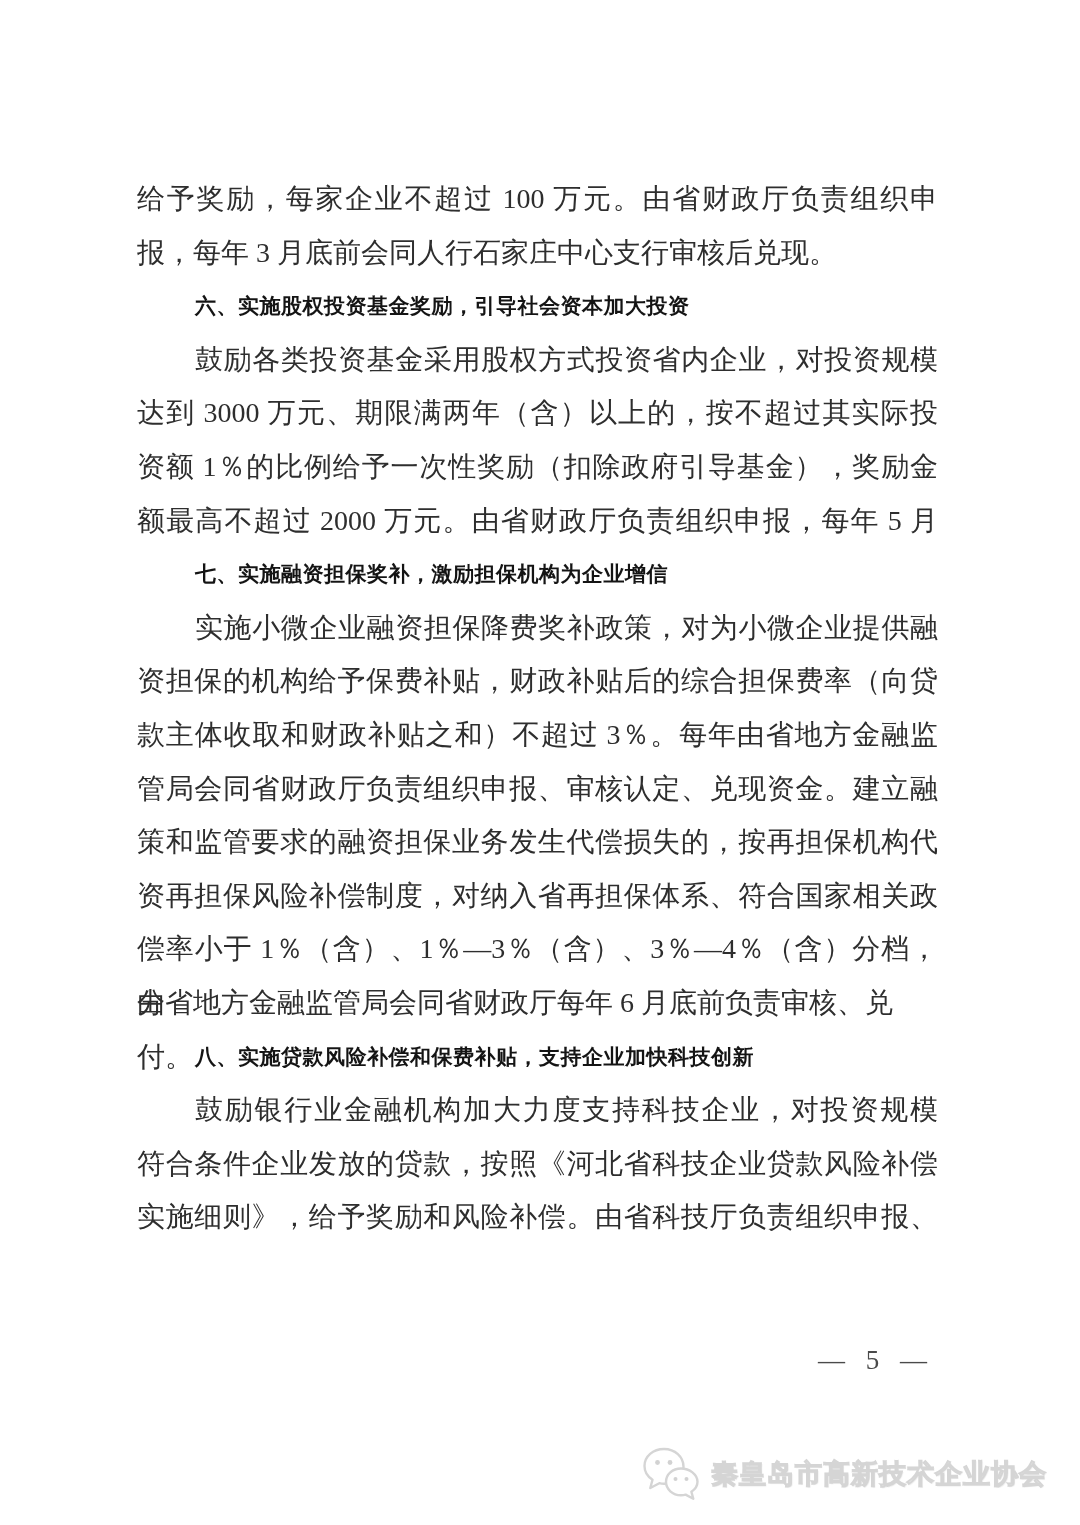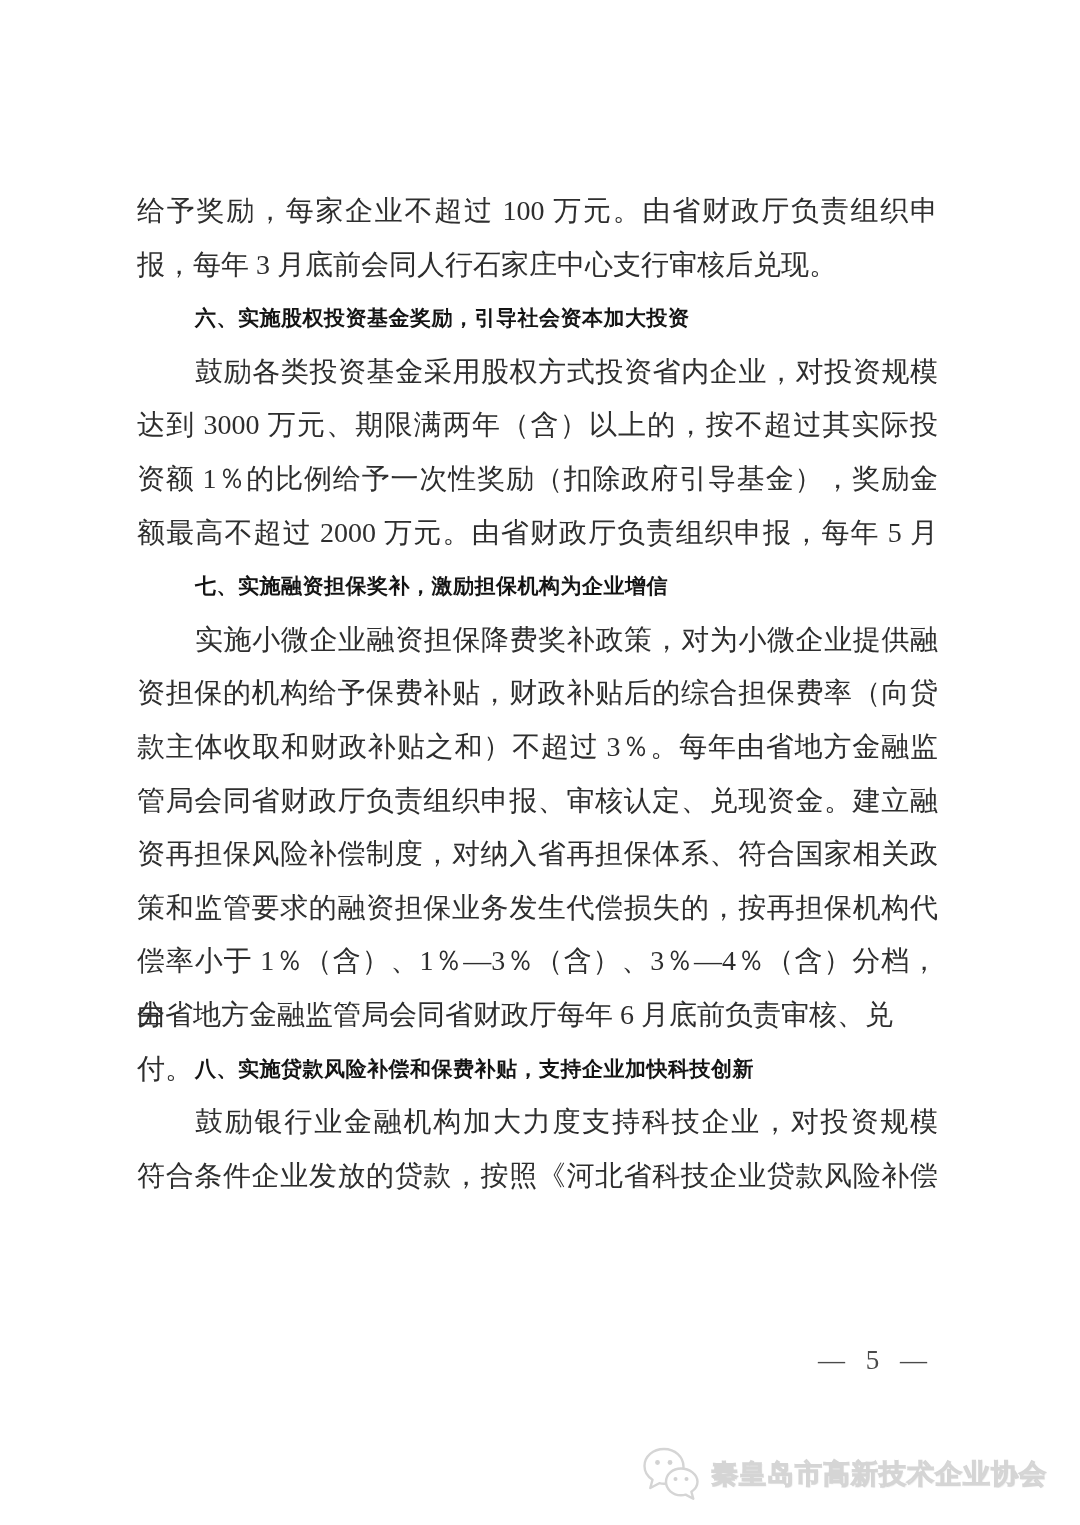--- a/index.html
+++ b/index.html
@@ -8,21 +8,21 @@
   .page {
     position:relative;
     width:1080px;
     height:1525px;
     background:#ffffff;
     overflow:hidden;
   }
   .doc {
     position:absolute;
     left:137px;
-    top:184px;
+    top:172px;
     width:801px;
   }
   .line {
     font-family:"Liberation Serif","DejaVu Serif",serif;
     font-size:28px;
     height:53.6px;
     line-height:53.6px;
     color:#2e2e2e;
   }
   .line.j {
@@ -79,27 +79,28 @@
       <div class="line heading indent">六、实施股权投资基金奖励，引导社会资本加大投资</div>
       <div class="line j indent">鼓励各类投资基金采用股权方式投资省内企业，对投资规模</div>
       <div class="line j">达到 3000 万元、期限满两年（含）以上的，按不超过其实际投</div>
       <div class="line j">资额 1％的比例给予一次性奖励（扣除政府引导基金），奖励金</div>
       <div class="line j">额最高不超过 2000 万元。由省财政厅负责组织申报，每年 5 月</div>
       <div class="line heading indent">七、实施融资担保奖补，激励担保机构为企业增信</div>
       <div class="line j indent">实施小微企业融资担保降费奖补政策，对为小微企业提供融</div>
       <div class="line j">资担保的机构给予保费补贴，财政补贴后的综合担保费率（向贷</div>
       <div class="line j">款主体收取和财政补贴之和）不超过 3％。每年由省地方金融监</div>
       <div class="line j">管局会同省财政厅负责组织申报、审核认定、兑现资金。建立融</div>
+      <div class="line j">策和监管要求的融资担保业务发生代偿损失的，按再担保机构代</div>
       <div class="line j">资再担保风险补偿制度，对纳入省再担保体系、符合国家相关政</div>
-      <div class="line j">策和监管要求的融资担保业务发生代偿损失的，按再担保机构代</div>
       <div class="line j">偿率小于 1％（含）、1％—3％（含）、3％—4％（含）分档，分</div>
       <div class="line">由省地方金融监管局会同省财政厅每年 6 月底前负责审核、兑付。</div>
       <div class="line heading indent">八、实施贷款风险补偿和保费补贴，支持企业加快科技创新</div>
       <div class="line j indent">鼓励银行业金融机构加大力度支持科技企业，对投资规模</div>
       <div class="line j">符合条件企业发放的贷款，按照《河北省科技企业贷款风险补偿</div>
+      <div class="line j">实施细则》，给予奖励和风险补偿。由省科技厅负责组织申报、</div>
     </div>
 
   <div class="pageno">— 5 —</div>
 
   <div class="footer">
     <span>
       <svg class="wx-icon" width="58" height="56" viewBox="0 0 58 56">
         <g fill="#ffffff" stroke="#d5d5d5" stroke-width="2.4" stroke-linejoin="round">
           <path d="M23 3 C12 3 3.5 10.5 3.5 20 C3.5 25.8 6.6 30.6 11.5 33.7 L9.3 42 L18.3 37.2 C19.8 37.6 21.4 37.8 23 37.8 C34 37.8 42.5 30.3 42.5 20.8 C42.5 11 34 3 23 3 Z"></path>
           <path d="M40 22.5 C31.5 22.5 25 28.5 25 35.8 C25 43.2 31.5 49.2 40 49.2 C41.6 49.2 43.2 49 44.6 48.6 L52.3 52.8 L50.4 45.8 C54.2 43.3 56.5 39.8 56.5 35.8 C56.5 28.5 48.5 22.5 40 22.5 Z"></path>

